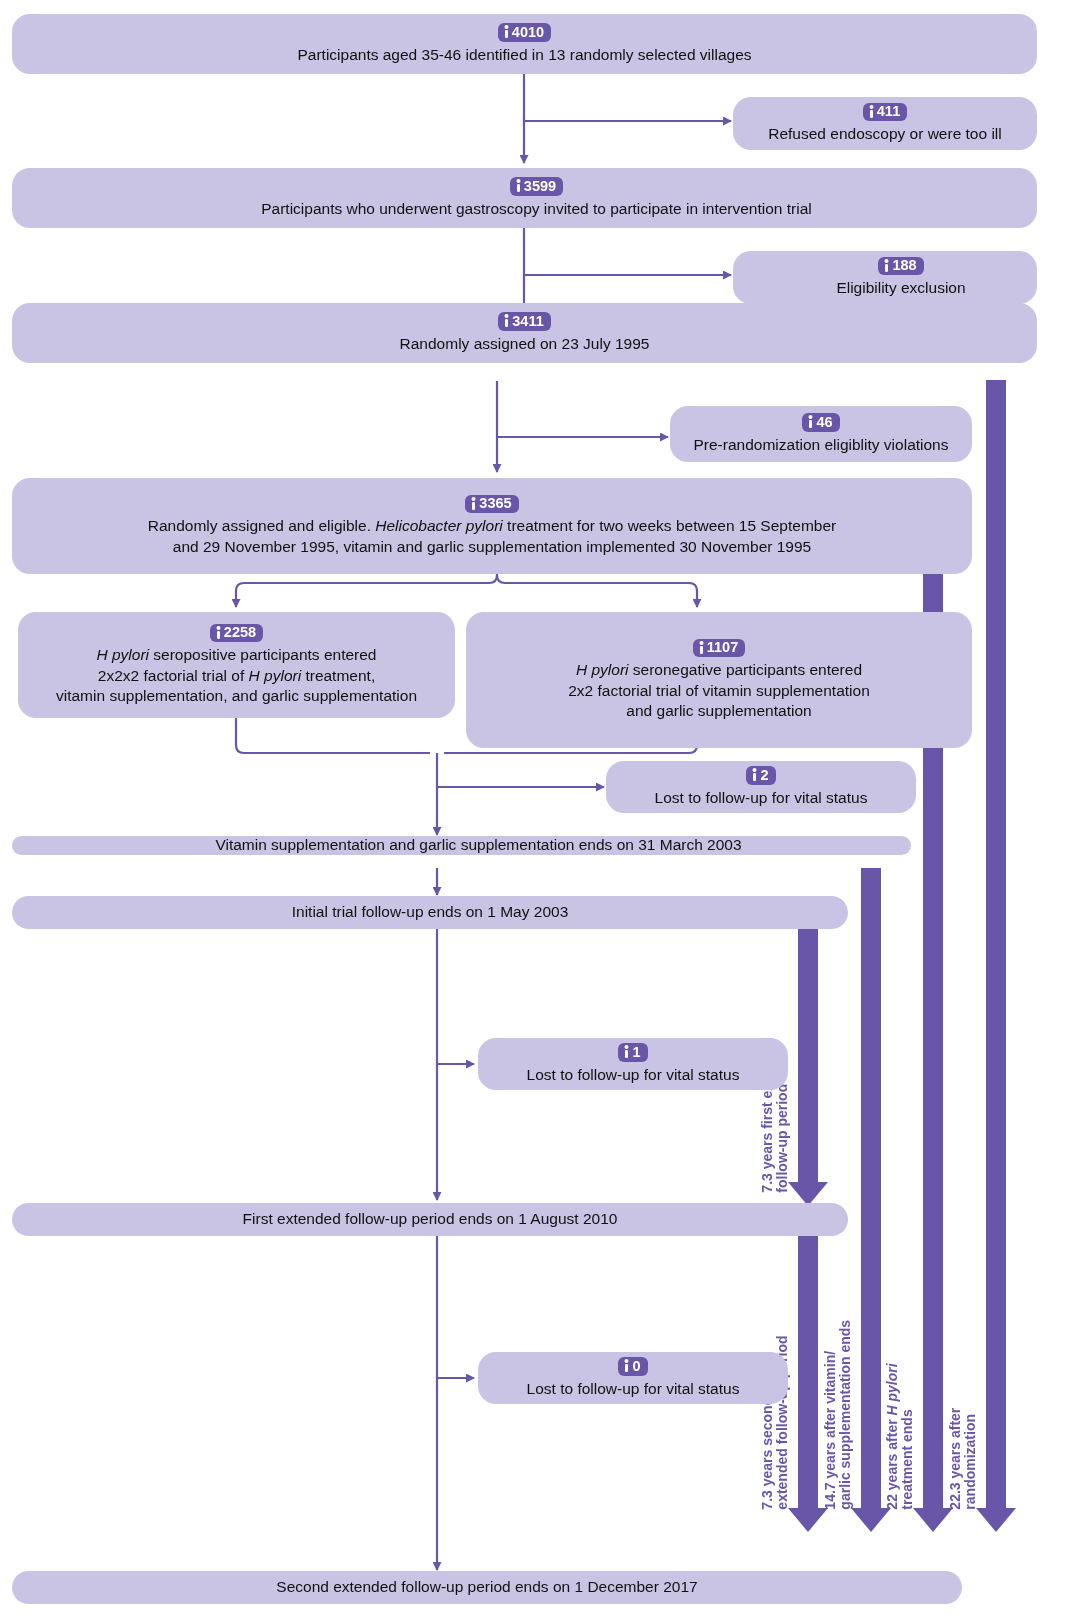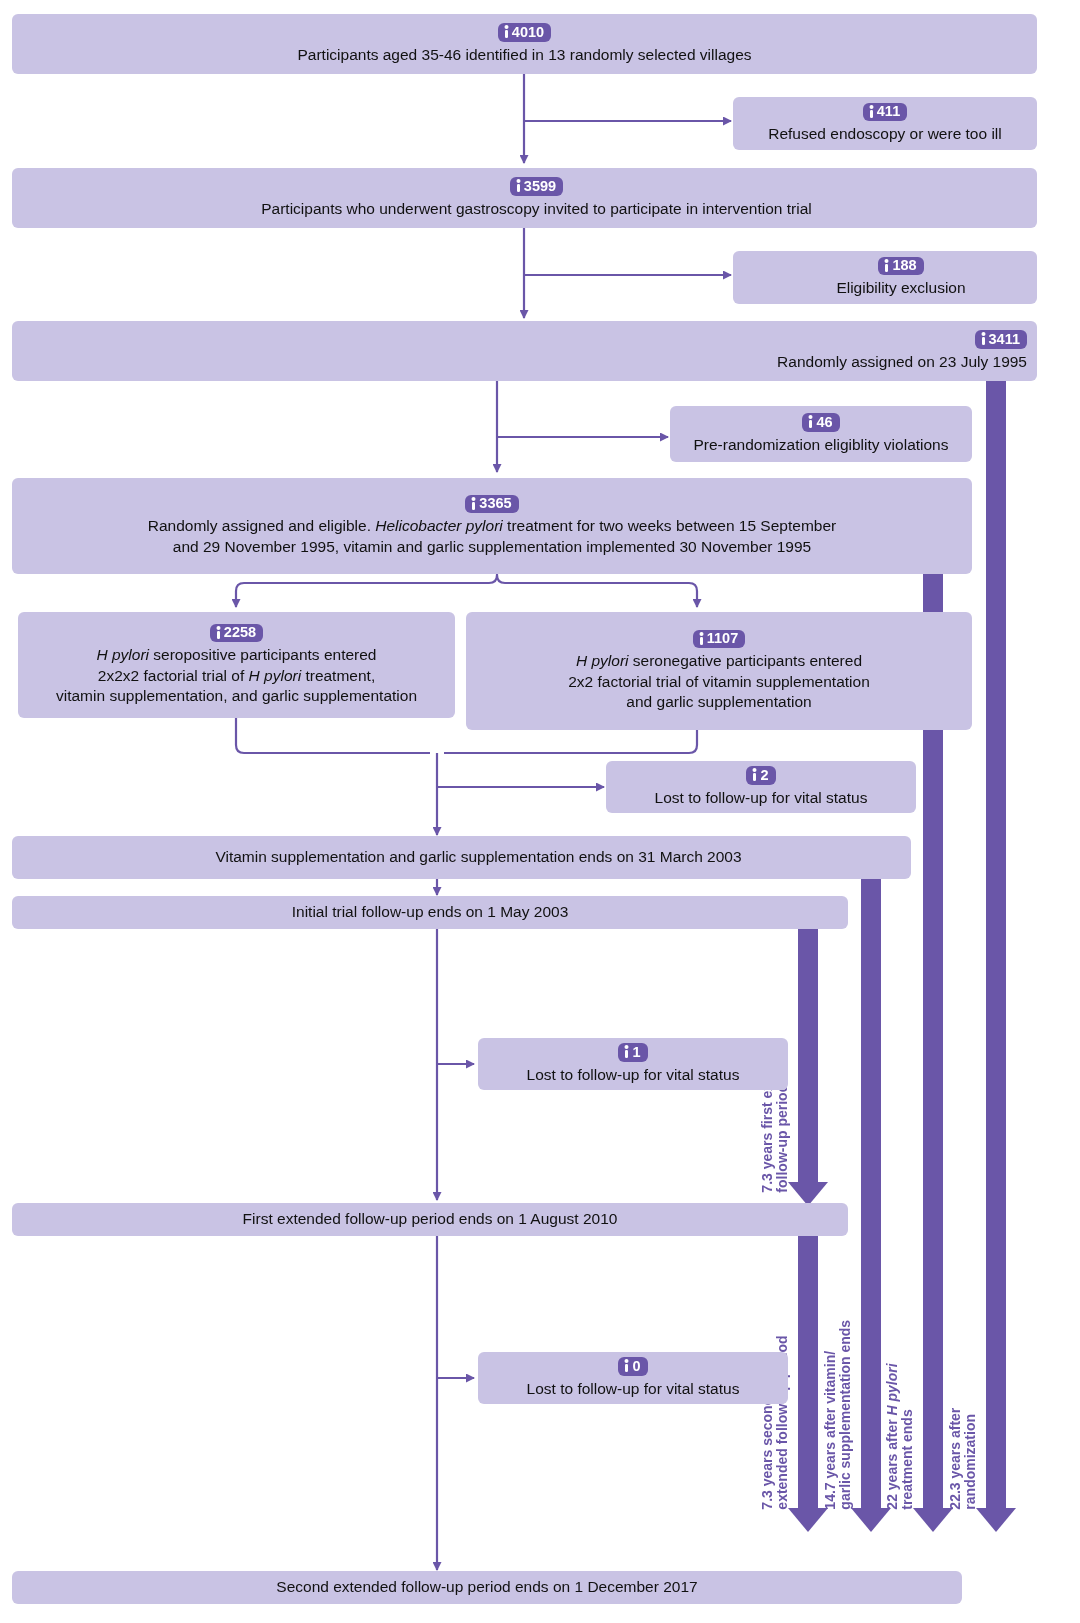--- a/index.html
+++ b/index.html
@@ -14,21 +14,21 @@
   #canvas {
     position: relative;
     width: 1080px;
     height: 1623px;
     overflow: hidden;
     background: #ffffff;
   }
   .box {
     position: absolute;
     background: #c9c3e4;
-    border-radius: 6px;
+    border-radius: 18px;
     box-sizing: border-box;
     display: flex;
     flex-direction: column;
     align-items: center;
     justify-content: center;
     text-align: center;
     font-size: 15.5px;
     line-height: 1.32;
     color: #111111;
     padding: 5px 10px;
@@ -189,21 +189,21 @@
     <span class="badge">
       <svg width="7" height="13" viewBox="0 0 7 13" aria-hidden="true">
         <circle cx="3.5" cy="2" r="2" fill="#ffffff"></circle>
         <rect x="2" y="5" width="3" height="8" rx="1.3" fill="#ffffff"></rect>
       </svg>
       <span>188</span>
     </span>
     <span class="boxtext">Eligibility exclusion</span>
   </div>
 
-  <div class="box" style="left:12px; top:321px; width:1025px; height:60px;align-items:flex-end;">
+  <div class="box" style="left:12px; top:303px; width:1025px; height:60px;">
     <span class="badge">
       <svg width="7" height="13" viewBox="0 0 7 13" aria-hidden="true">
         <circle cx="3.5" cy="2" r="2" fill="#ffffff"></circle>
         <rect x="2" y="5" width="3" height="8" rx="1.3" fill="#ffffff"></rect>
       </svg>
       <span>3411</span>
     </span>
     <span class="boxtext">Randomly assigned on 23 July 1995</span>
   </div>
 
@@ -236,21 +236,21 @@
         <circle cx="3.5" cy="2" r="2" fill="#ffffff"></circle>
         <rect x="2" y="5" width="3" height="8" rx="1.3" fill="#ffffff"></rect>
       </svg>
       <span>2258</span>
     </span>
     <span class="boxtext"><span class="ital">H pylori</span><span>  seropositive participants entered</span></span>
     <span class="boxtext"><span>2x2x2 factorial trial of </span><span class="ital">H pylori</span><span> treatment,</span></span>
     <span class="boxtext">vitamin supplementation, and garlic supplementation</span>
   </div>
 
-  <div class="box" style="left:466px; top:612px; width:506px; height:118px;">
+  <div class="box" style="left:466px; top:612px; width:506px; height:136px;">
     <span class="badge">
       <svg width="7" height="13" viewBox="0 0 7 13" aria-hidden="true">
         <circle cx="3.5" cy="2" r="2" fill="#ffffff"></circle>
         <rect x="2" y="5" width="3" height="8" rx="1.3" fill="#ffffff"></rect>
       </svg>
       <span>1107</span>
     </span>
     <span class="boxtext"><span class="ital">H pylori</span><span>  seronegative participants entered</span></span>
     <span class="boxtext">2x2 factorial trial of vitamin supplementation</span>
     <span class="boxtext">and garlic supplementation</span>
@@ -260,21 +260,21 @@
     <span class="badge">
       <svg width="7" height="13" viewBox="0 0 7 13" aria-hidden="true">
         <circle cx="3.5" cy="2" r="2" fill="#ffffff"></circle>
         <rect x="2" y="5" width="3" height="8" rx="1.3" fill="#ffffff"></rect>
       </svg>
       <span>2</span>
     </span>
     <span class="boxtext">Lost to follow-up for vital status</span>
   </div>
 
-  <div class="box thin" style="left:12px; top:836px; width:899px; height:43px;padding-left:44px;">
+  <div class="box thin" style="left:12px; top:836px; width:899px; height:19px;padding-left:44px;">
     <span class="boxtext">Vitamin supplementation and garlic supplementation ends on 31 March 2003</span>
   </div>
 
   <div class="box thin" style="left:12px; top:896px; width:836px; height:33px;">
     <span class="boxtext">Initial trial follow-up ends on 1 May 2003</span>
   </div>
 
   <div class="box" style="left:478px; top:1038px; width:310px; height:52px;">
     <span class="badge">
       <svg width="7" height="13" viewBox="0 0 7 13" aria-hidden="true">

